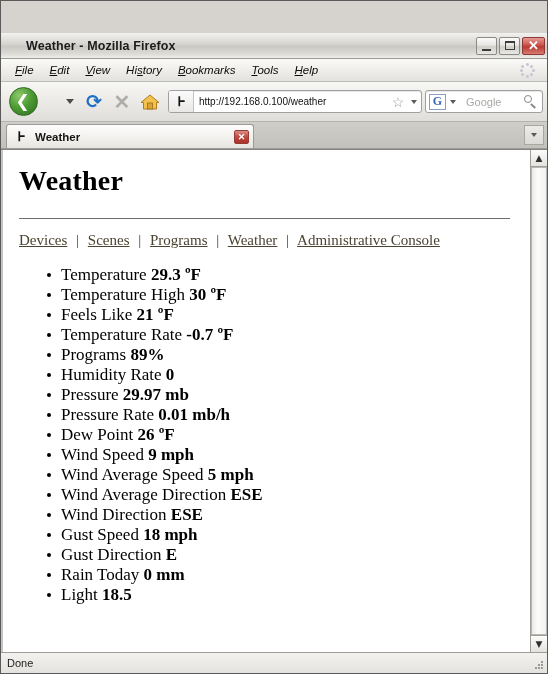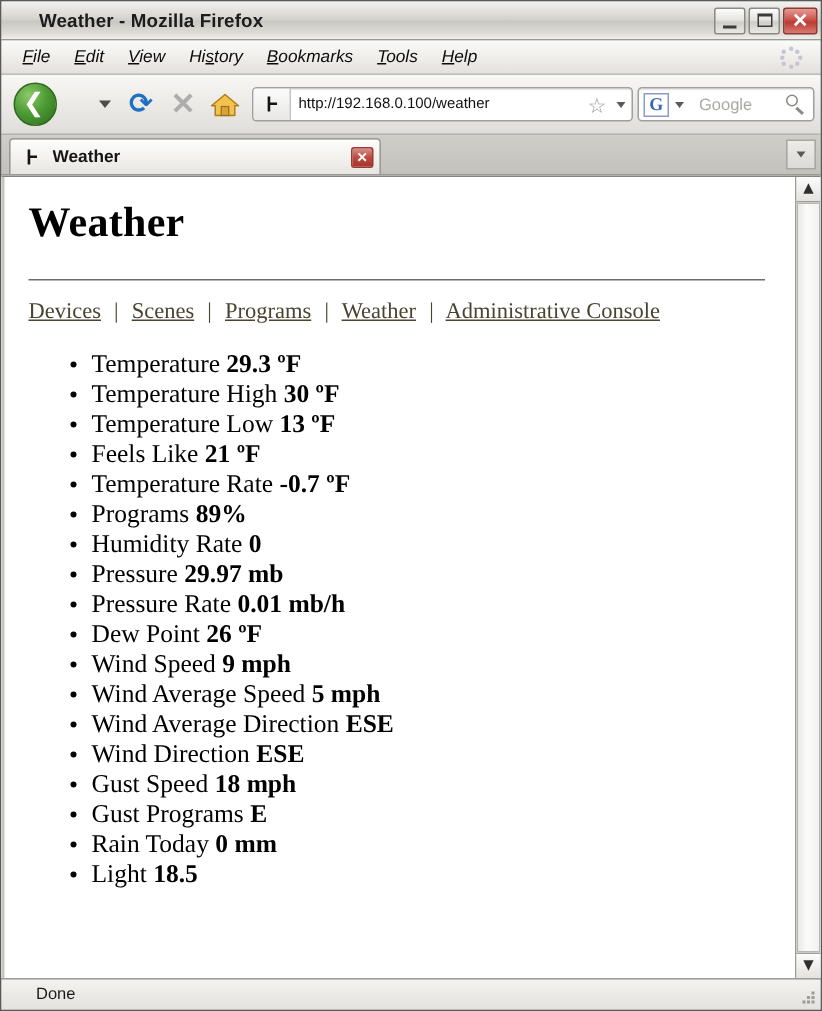--- a/index.html
+++ b/index.html
@@ -32,20 +32,21 @@
     height: 25px;
     flex: 0 0 25px;
     background: linear-gradient(to bottom,
         #f2f2f0 0%, #e4e3e0 22%, #d3d2cd 48%,
         #c8c7c2 52%, #dedcd7 85%, #f0efec 100%);
     border-bottom: 1px solid #9a9a95;
     display: flex;
     align-items: center;
     padding: 0 2px 0 4px;
     position: relative;
+    margin-top: 32px;
   }
   .fox-icon {
     width: 16px; height: 16px;
     flex: 0 0 16px;
     margin-right: 5px;
     position: relative;
   }
   .title-text {
     font-size: 12.5px;
     font-weight: bold;
@@ -466,21 +467,21 @@
   
   .statusbar {
     height: 20px;
     flex: 0 0 20px;
     background: linear-gradient(to bottom, #f3f2f0 0%, #e3e2de 100%);
     border-top: 1px solid #9e9d98;
     display: flex;
     align-items: center;
     font-size: 11px;
     color: #1b1b1b;
-    padding-left: 23px;
+    padding-left: 6px;
     position: relative;
   }
   .grip {
     position: absolute;
     right: 2px; bottom: 2px;
     width: 12px; height: 12px;
   }
   .grip span {
     position: absolute;
     width: 2px; height: 2px;
@@ -619,34 +620,33 @@
         <span class="sep">|</span>
         <a href="#">Programs</a>
         <span class="sep">|</span>
         <a href="#">Weather</a>
         <span class="sep">|</span>
         <a href="#">Administrative Console</a>
       </div>
       <ul class="weather-list" id="weather-list">
           <li><span>Temperature</span> <span class="wv">29.3 ºF</span></li>
           <li><span>Temperature High</span> <span class="wv">30 ºF</span></li>
-          <li><span>Temperature Low</span> <span class="wv">13 ºF</span></li>
           <li><span>Feels Like</span> <span class="wv">21 ºF</span></li>
           <li><span>Temperature Rate</span> <span class="wv">-0.7 ºF</span></li>
           <li><span>Programs</span> <span class="wv">89%</span></li>
           <li><span>Humidity Rate</span> <span class="wv">0</span></li>
           <li><span>Pressure</span> <span class="wv">29.97 mb</span></li>
           <li><span>Pressure Rate</span> <span class="wv">0.01 mb/h</span></li>
           <li><span>Dew Point</span> <span class="wv">26 ºF</span></li>
           <li><span>Wind Speed</span> <span class="wv">9 mph</span></li>
           <li><span>Wind Average Speed</span> <span class="wv">5 mph</span></li>
           <li><span>Wind Average Direction</span> <span class="wv">ESE</span></li>
           <li><span>Wind Direction</span> <span class="wv">ESE</span></li>
           <li><span>Gust Speed</span> <span class="wv">18 mph</span></li>
-          <li><span>Gust Programs</span> <span class="wv">E</span></li>
+          <li><span>Gust Direction</span> <span class="wv">E</span></li>
           <li><span>Rain Today</span> <span class="wv">0 mm</span></li>
           <li><span>Light</span> <span class="wv">18.5</span></li>
         </ul>
     </div>
 
     <div class="vscroll">
       <div class="sbbtn">▲</div>
       <div class="sbtrack">
         <div class="sbthumb"></div>
       </div>

